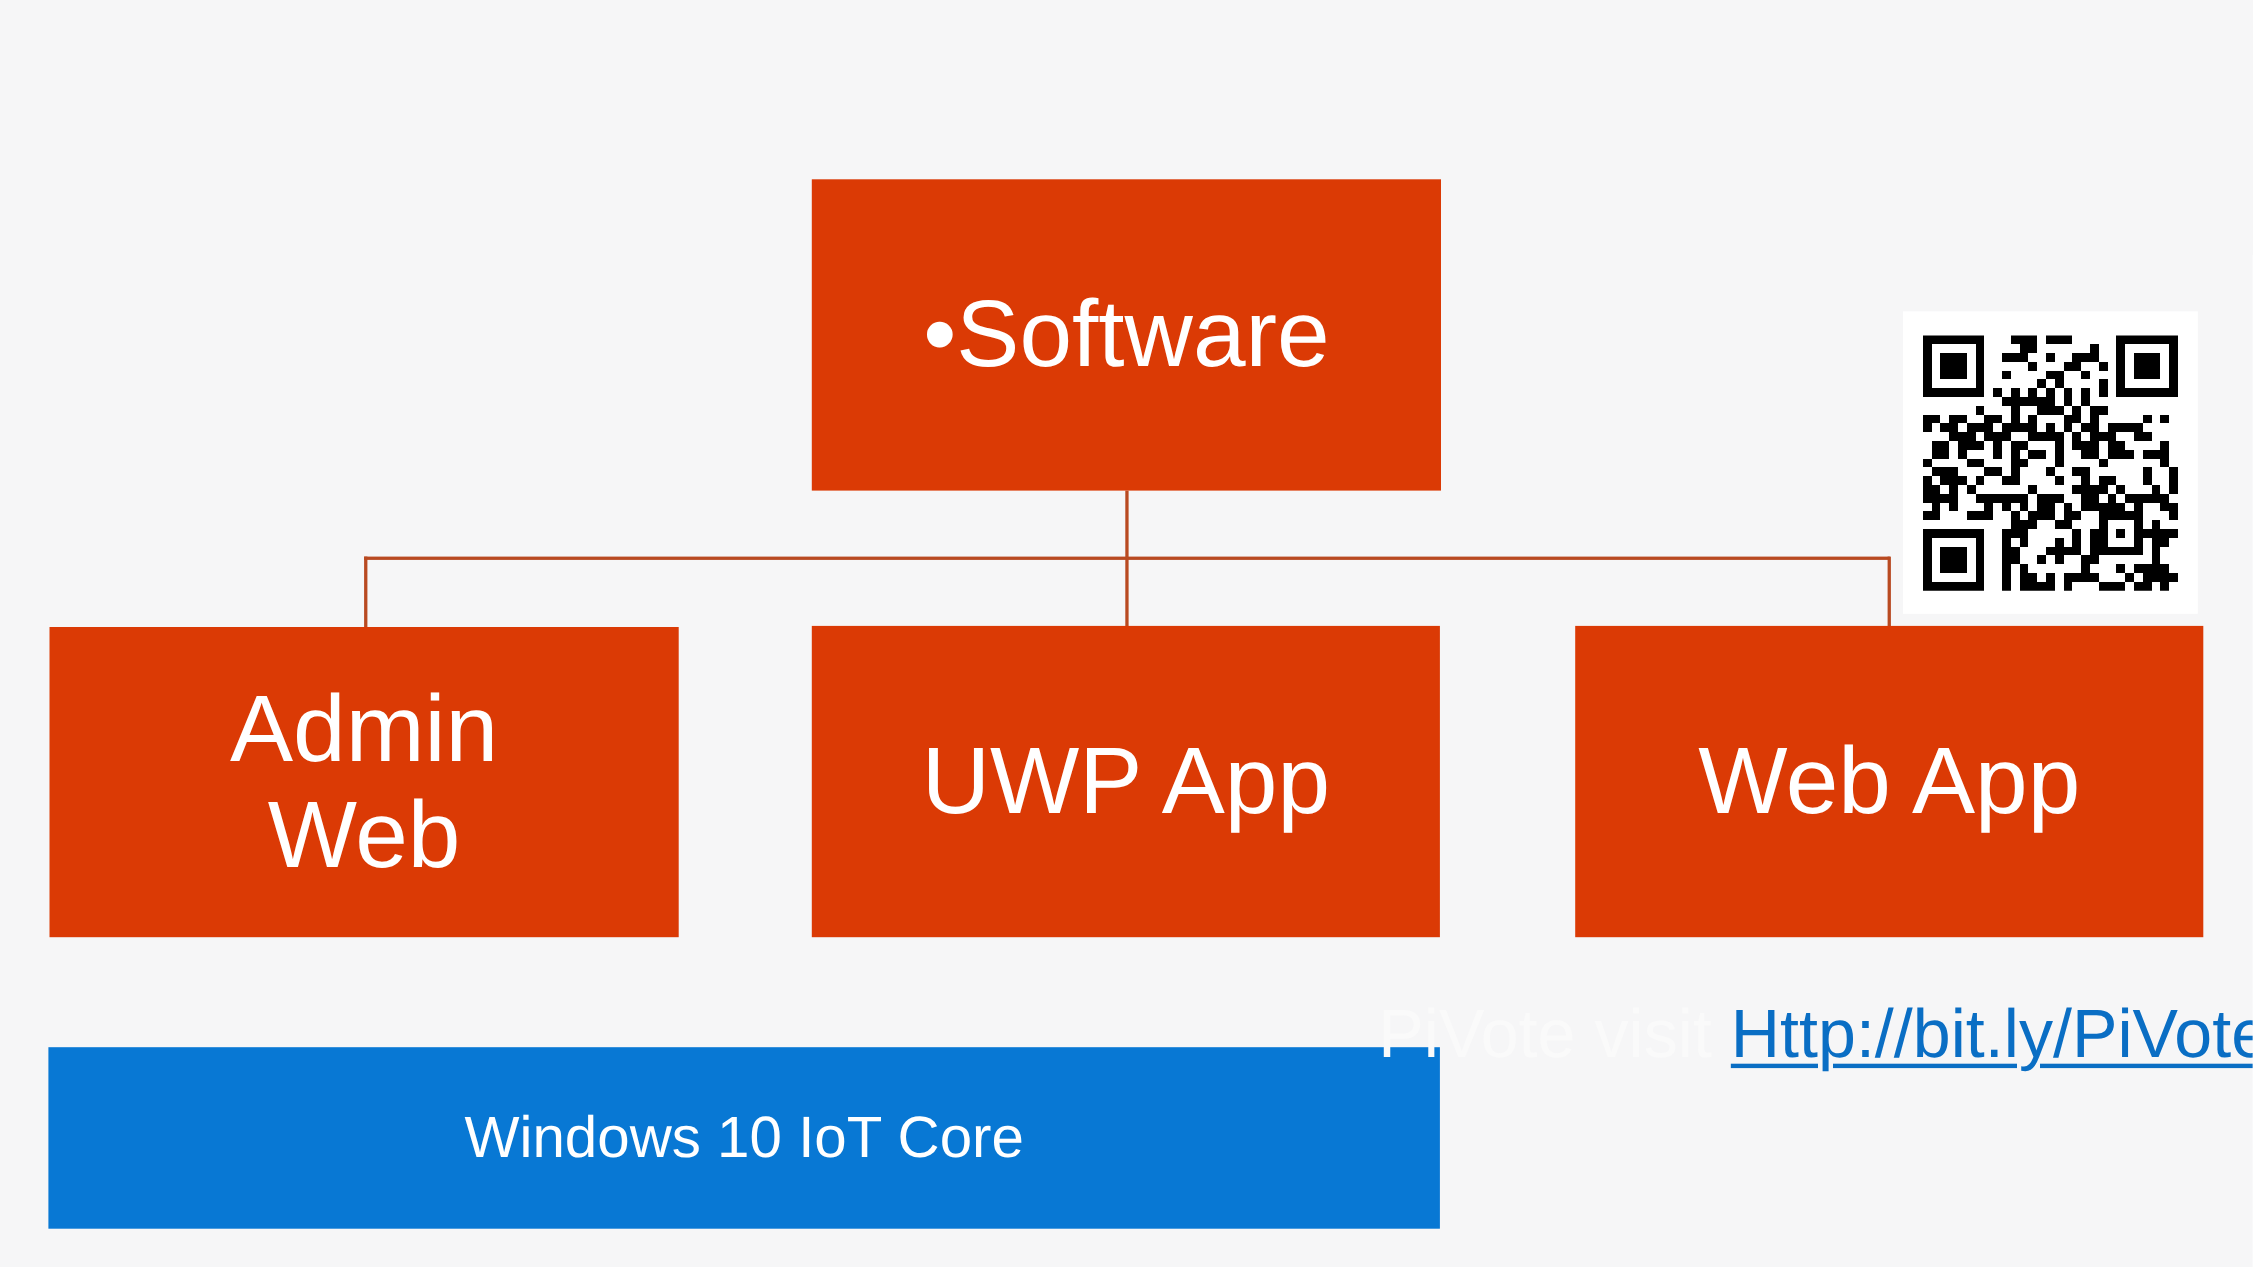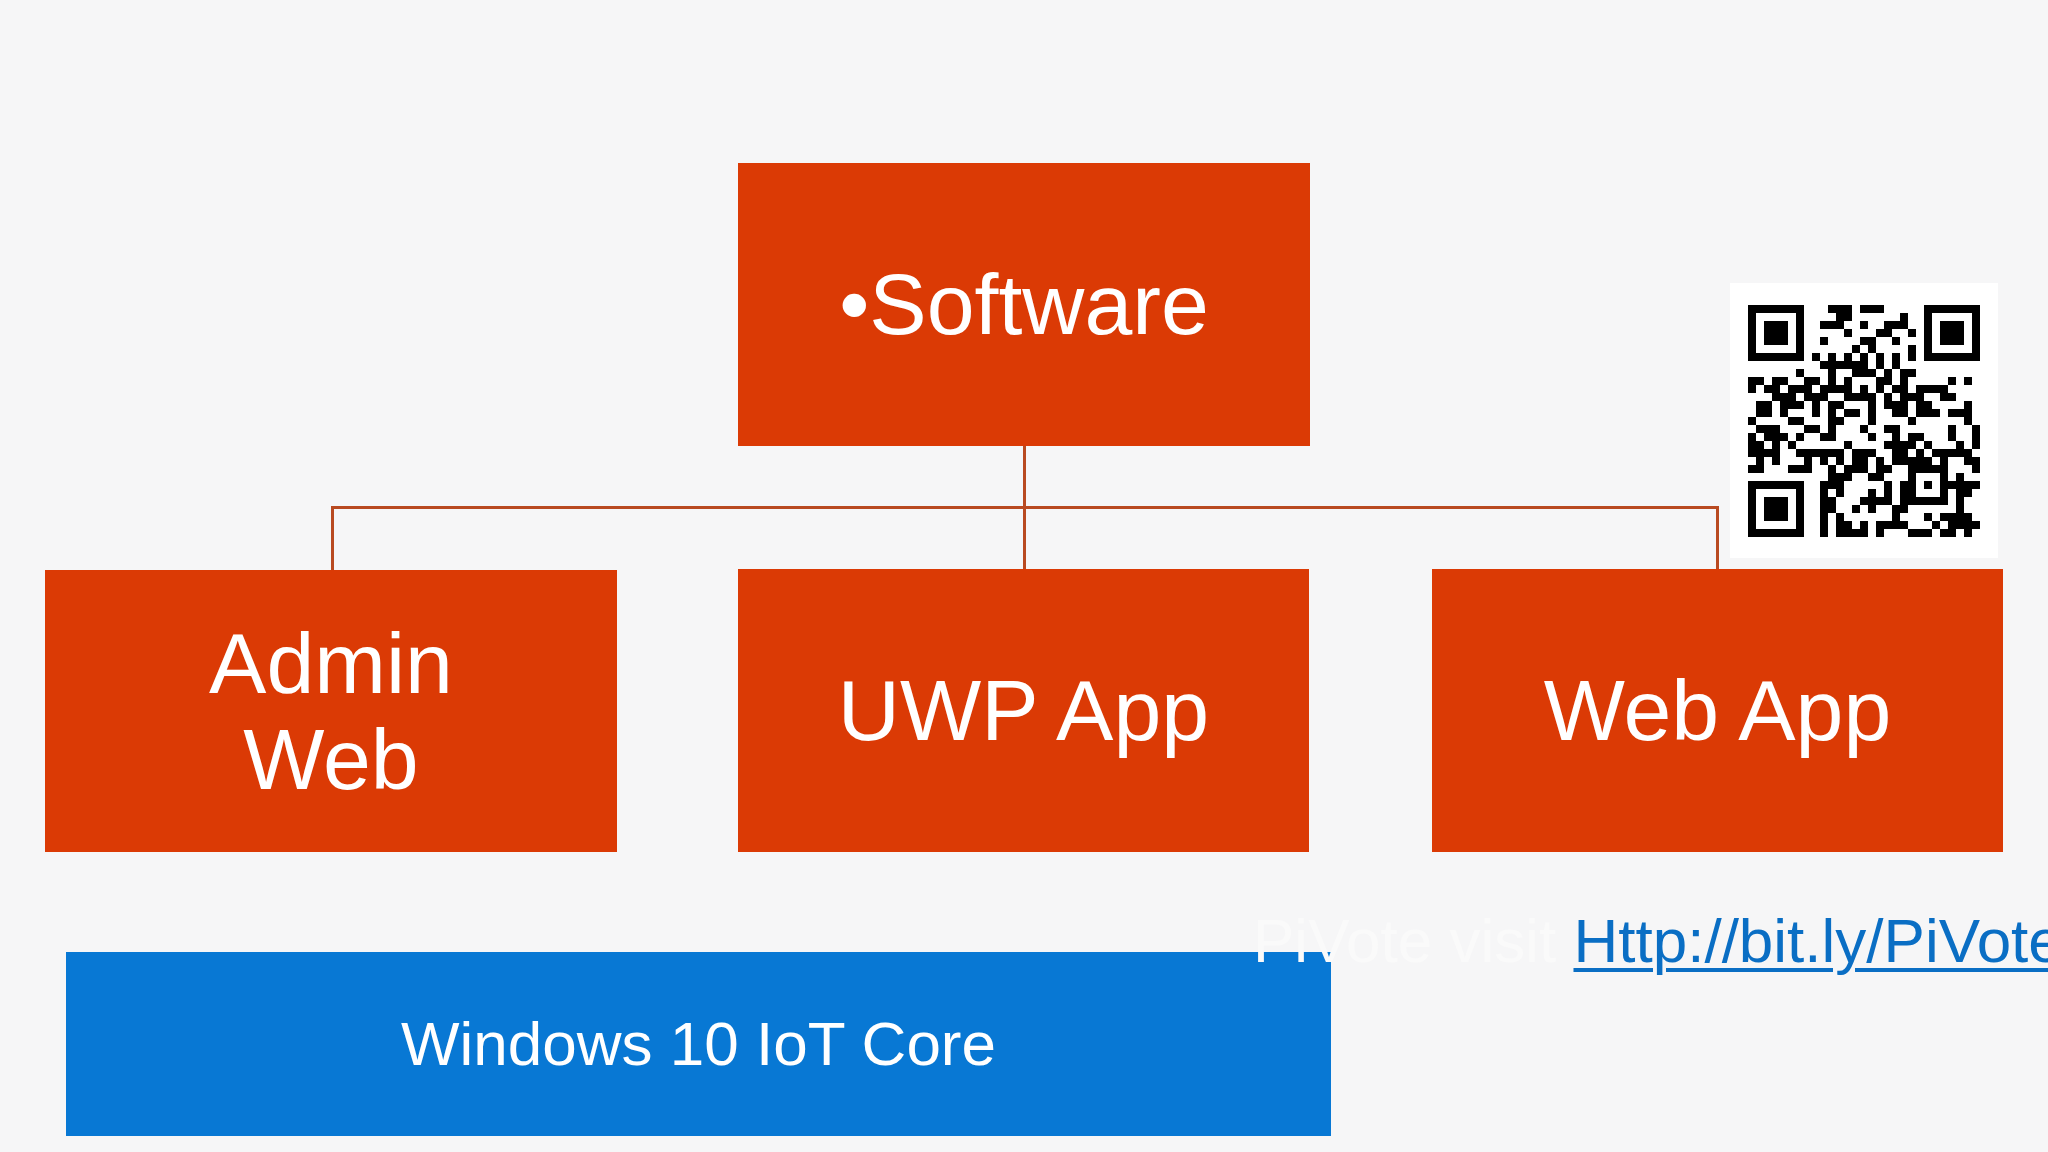--- a/index.html
+++ b/index.html
@@ -71,24 +71,23 @@
     font-weight: 400;
   }
   #node-web-app {
     left: 1432px; top: 569px;
     width: 571px; height: 283px;
     font-size: 86px;
     font-weight: 400;
   }
   #node-windows-iot {
     left: 44px;   top: 952px;
-    width: 1265px; height: 184px;
-    font-size: 62px;
+    width: 1265px; height: 165px;
+    font-size: 53px;
     font-weight: 400;
-    margin-left: 22px;
   }
 
   .node-label { display: block; white-space: pre-line; }
 
   
   #qr-panel {
     position: absolute;
     left: 1730px; top: 283px;
     width: 268px; height: 275px;
     background: #ffffff;

